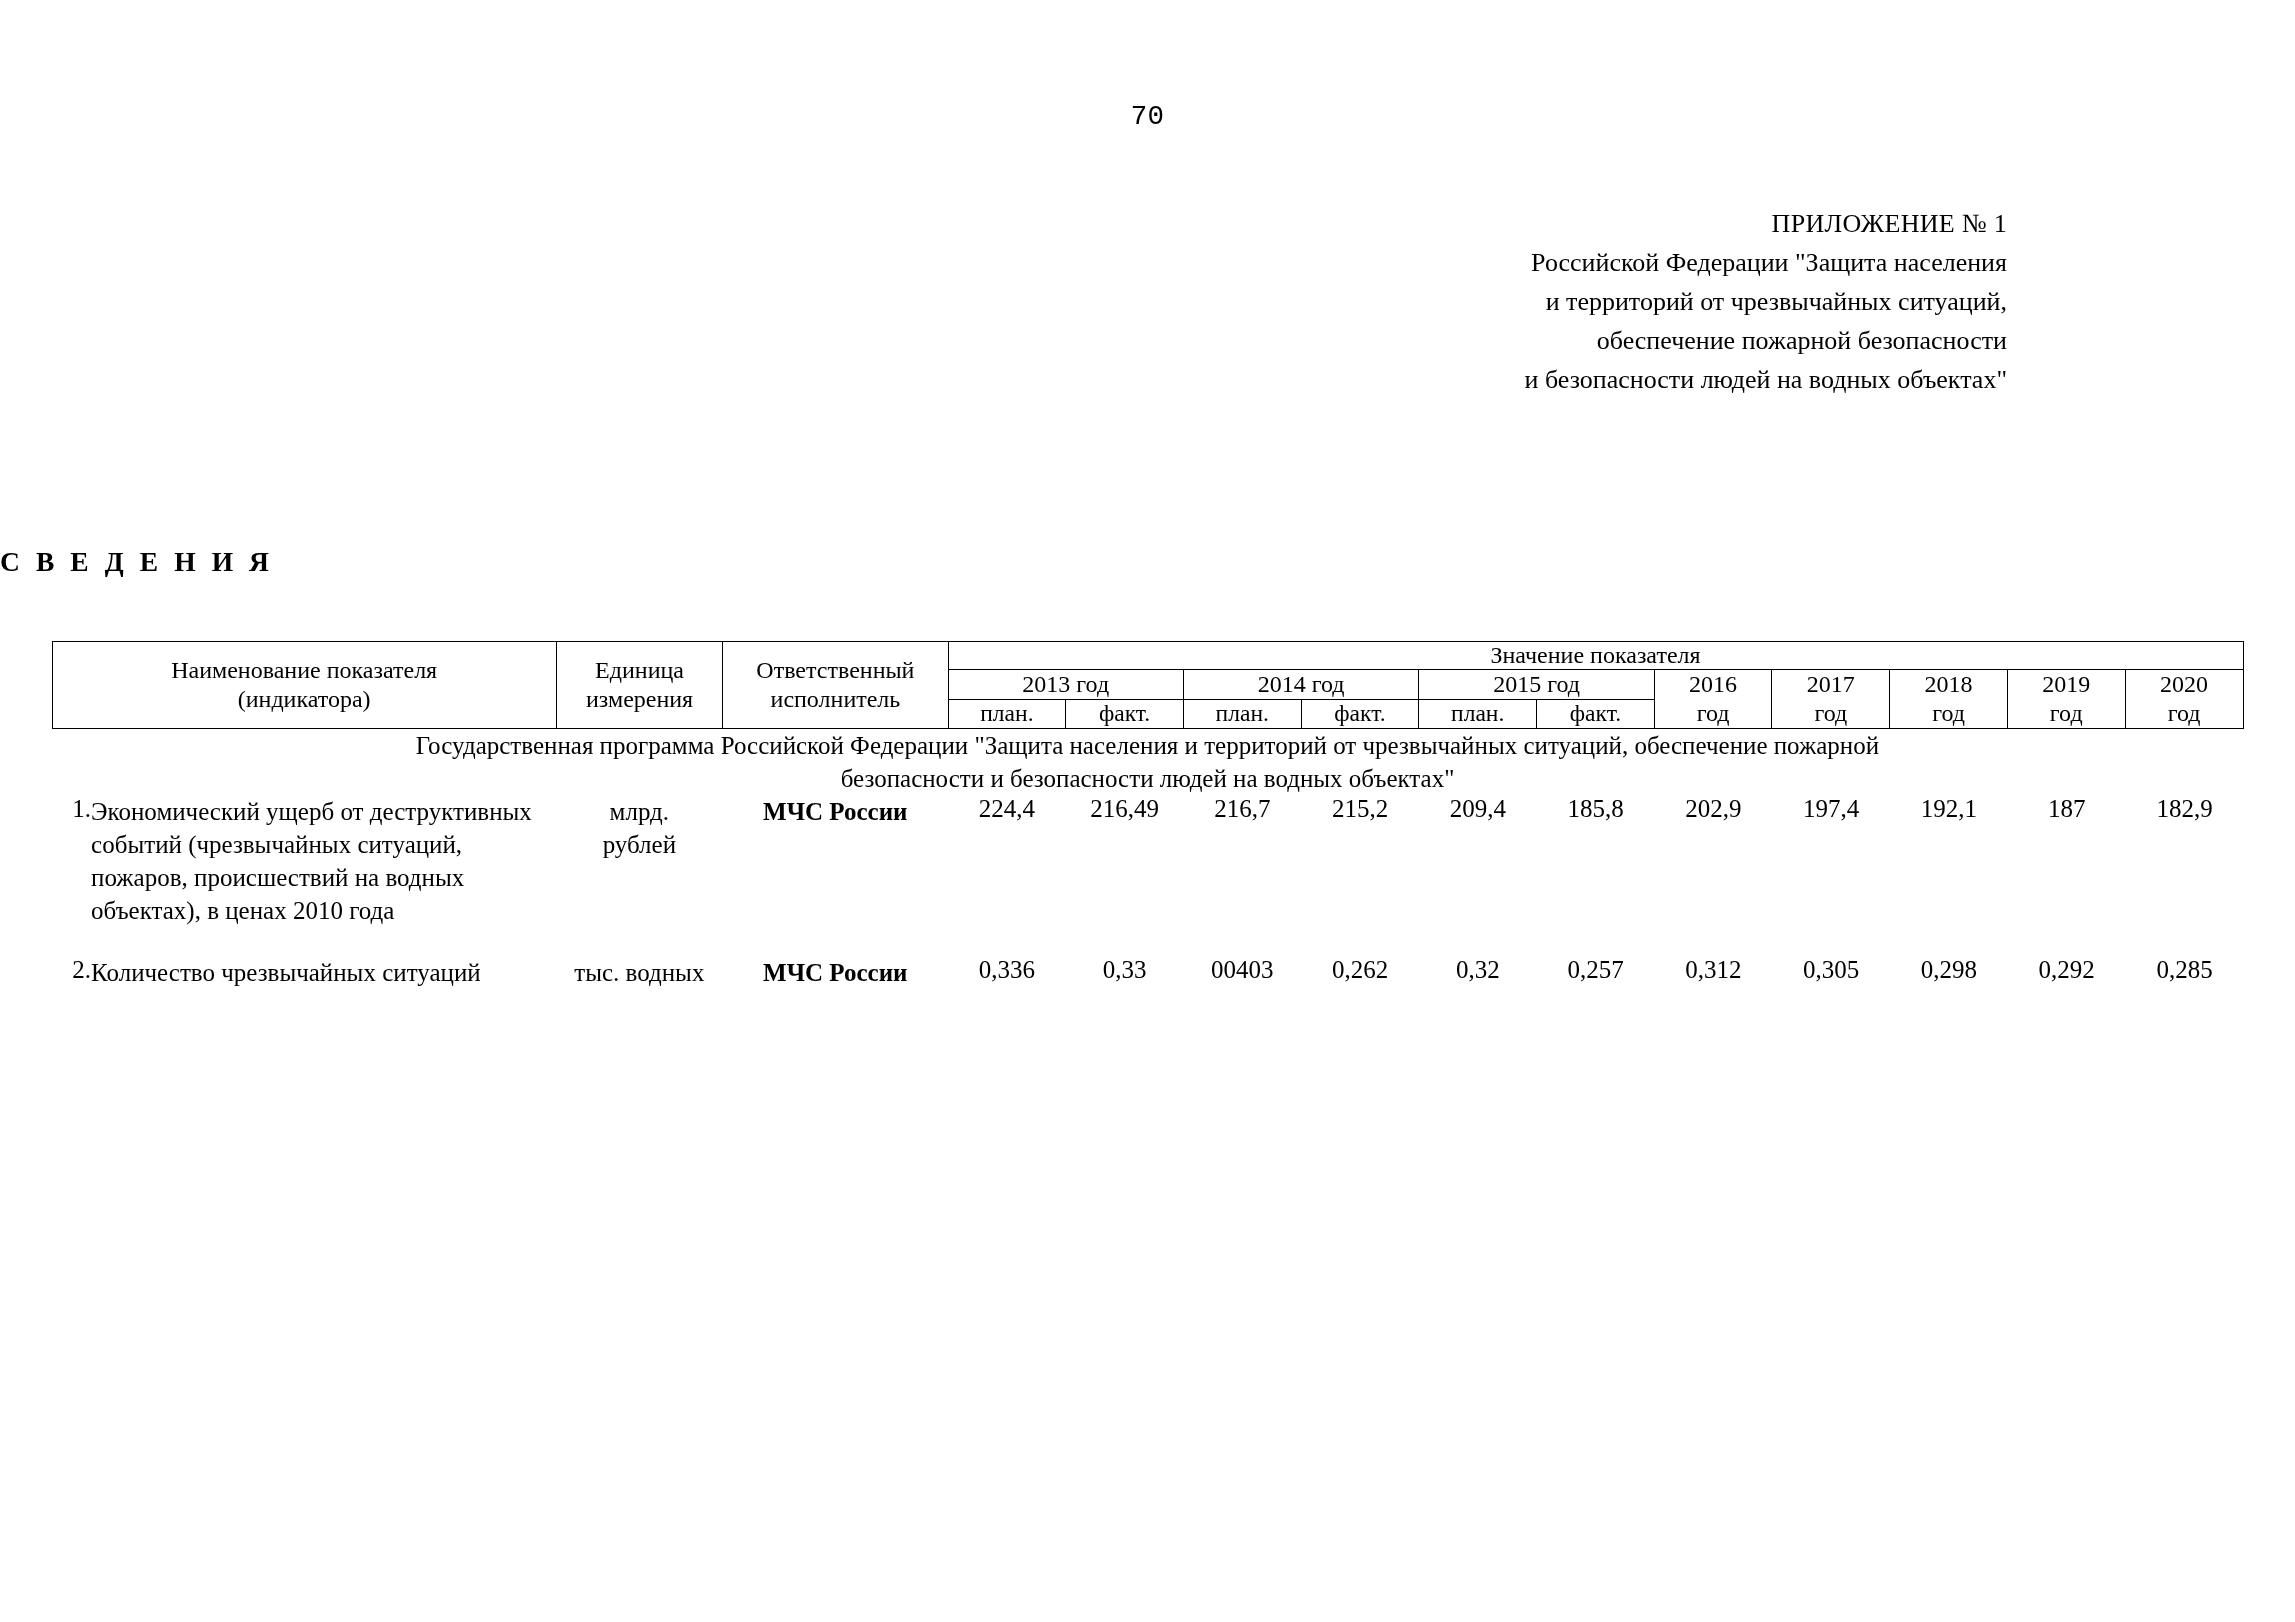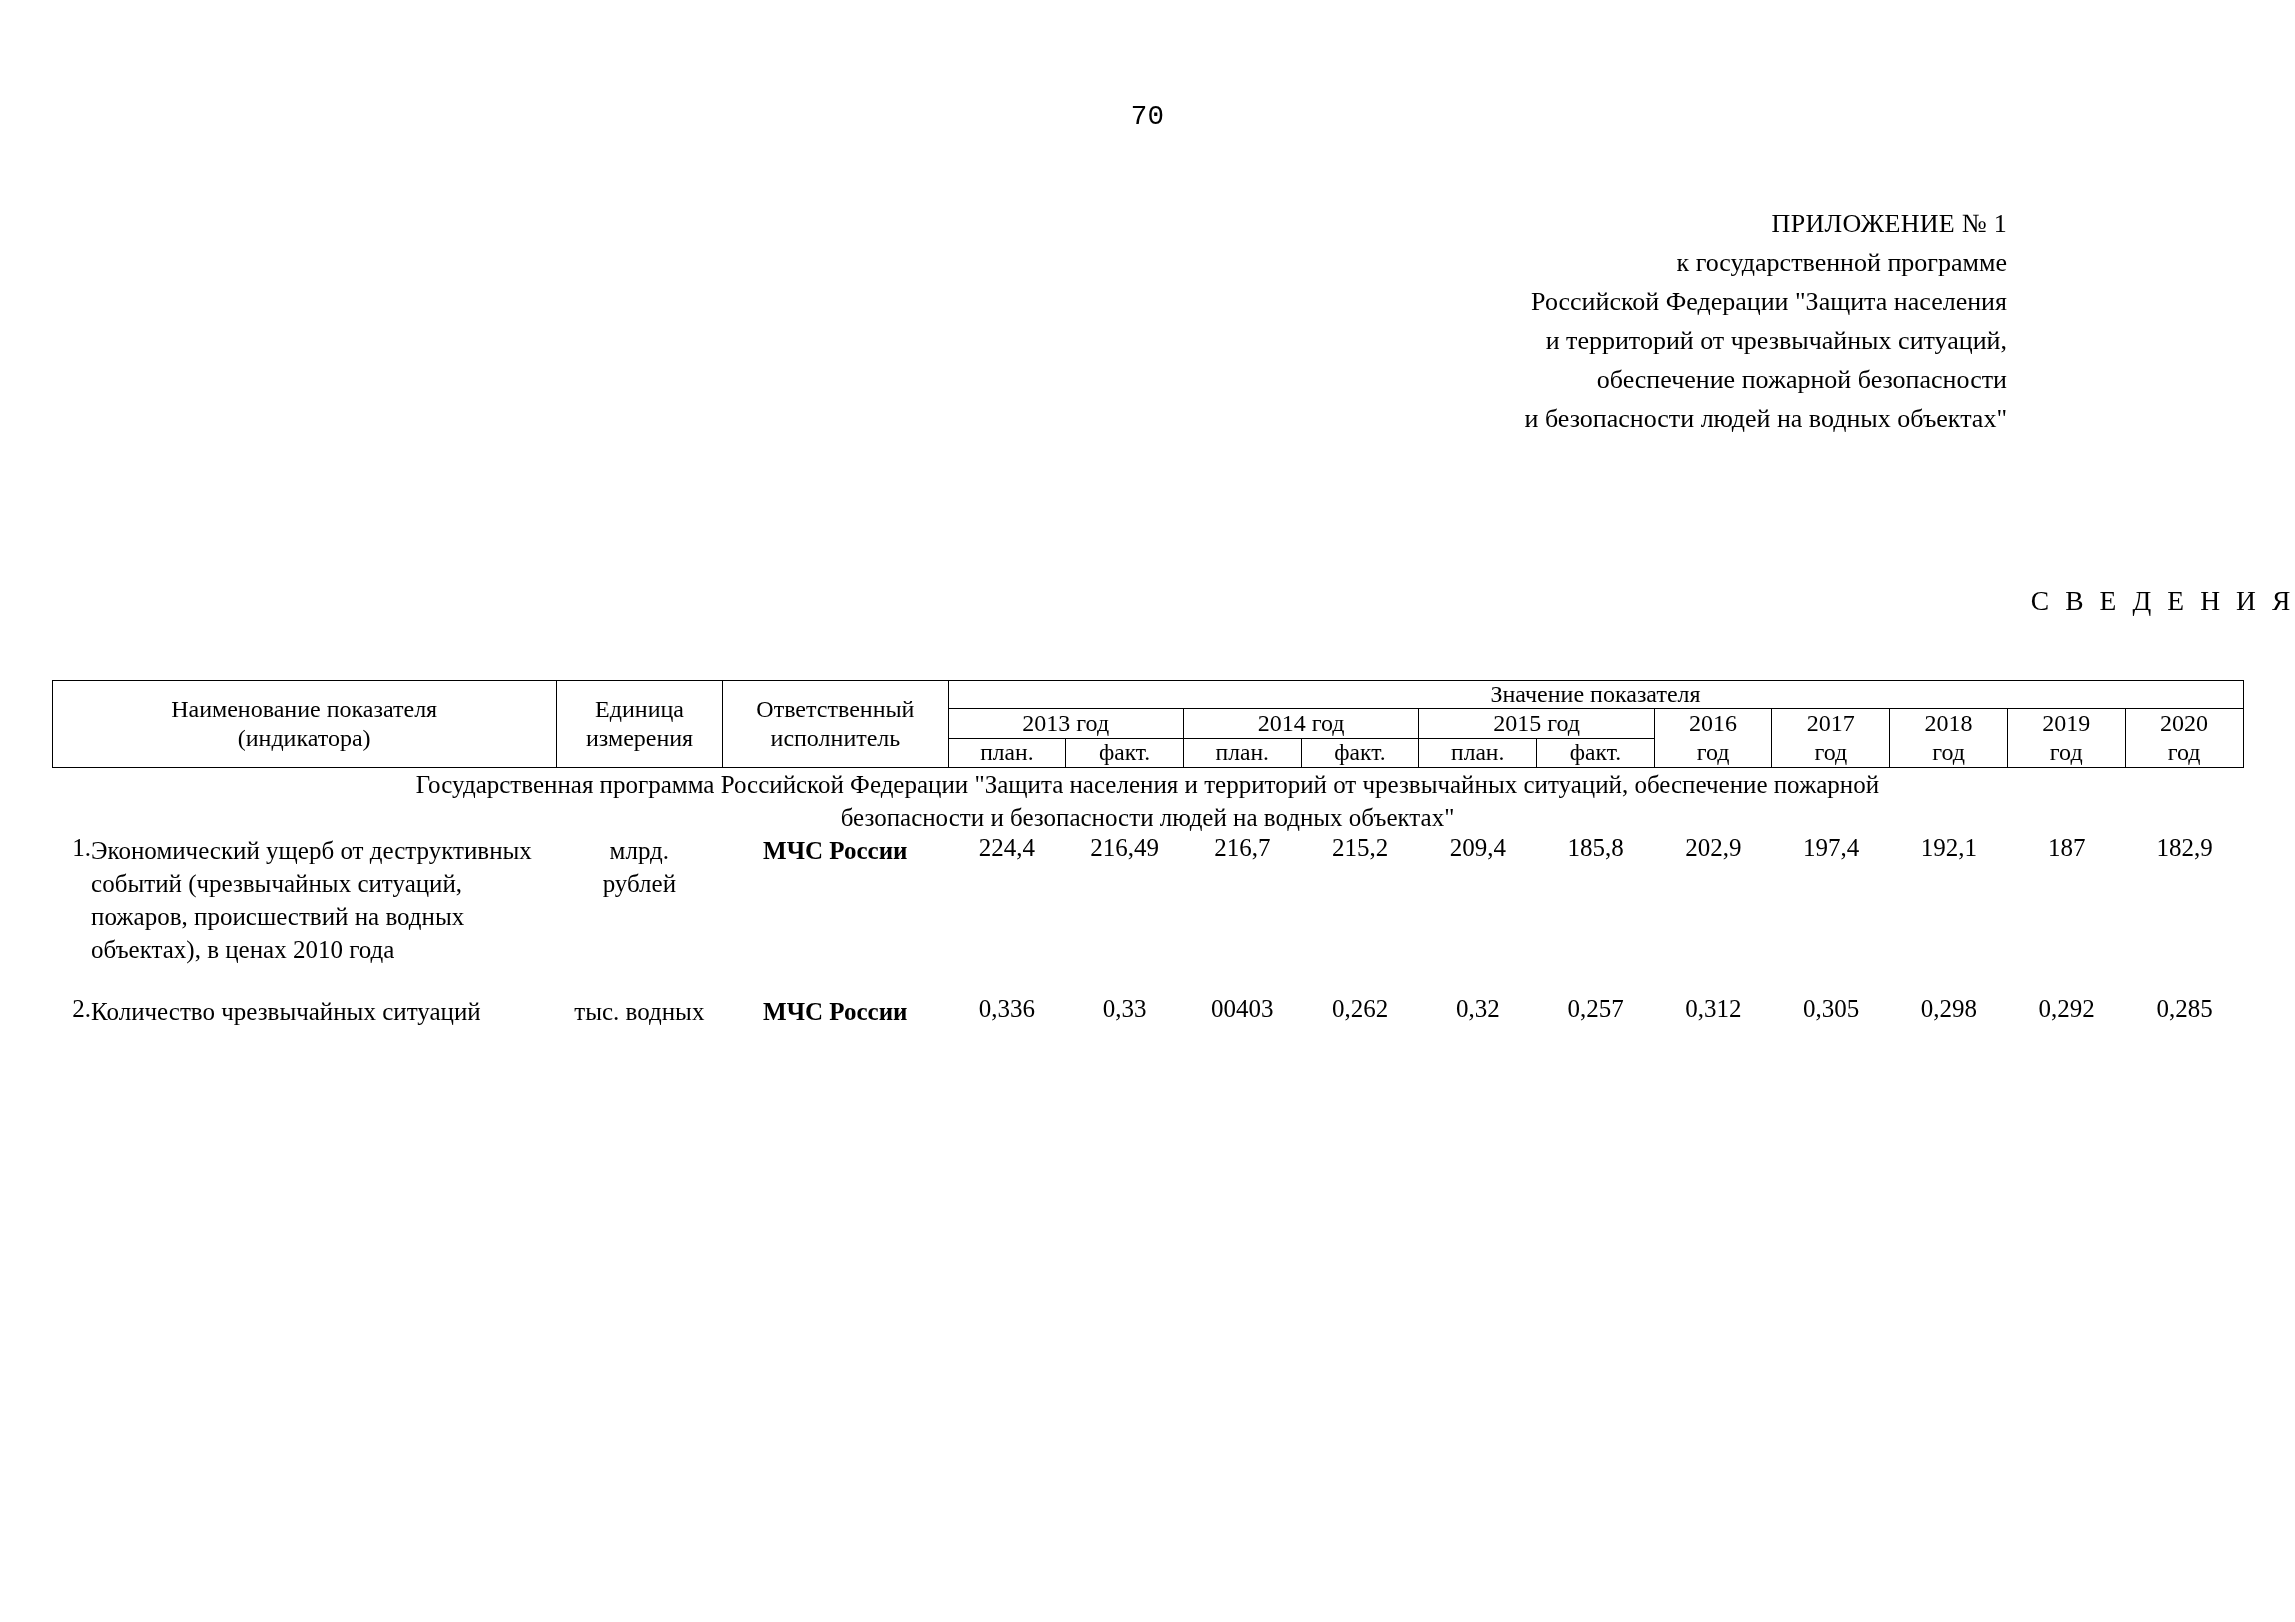--- a/index.html
+++ b/index.html
@@ -33,26 +33,25 @@
     margin-top: 72px;
     margin-right: 288px;
     text-align: right;
     font-size: 26px;
     line-height: 1.50;
   }
   .appendix-block .line1 {
     letter-spacing: 0.3px;
   }
   .doc-title {
-    text-align: right;
-    font-weight: normal;
+    text-align: left;
+    font-weight: bold;
     font-size: 27.5px;
     letter-spacing: 4.6px;
     margin-top: 147px;
-    padding-left: 28px;
   }
   .doc-subtitle {
     text-align: center;
     font-weight: bold;
     font-size: 27px;
     line-height: 1.5;
     margin: 31px auto 0 auto;
     width: 2048px;
   }
 
@@ -140,21 +139,20 @@
 </style>
 </head>
 <body>
 
 <div class="page">
 
   <div class="page-number">70</div>
 
   <div class="appendix-block">
     <div class="line1">ПРИЛОЖЕНИЕ № 1</div>
-    <div>к государственной программе</div>
     <div>Российской Федерации "Защита населения</div>
     <div>и территорий от чрезвычайных ситуаций,</div>
     <div>обеспечение пожарной безопасности</div>
     <div>и безопасности людей на водных объектах"</div>
   </div>
 
   <div class="doc-title">С В Е Д Е Н И Я</div>
 
   <div class="doc-subtitle">
   </div>

